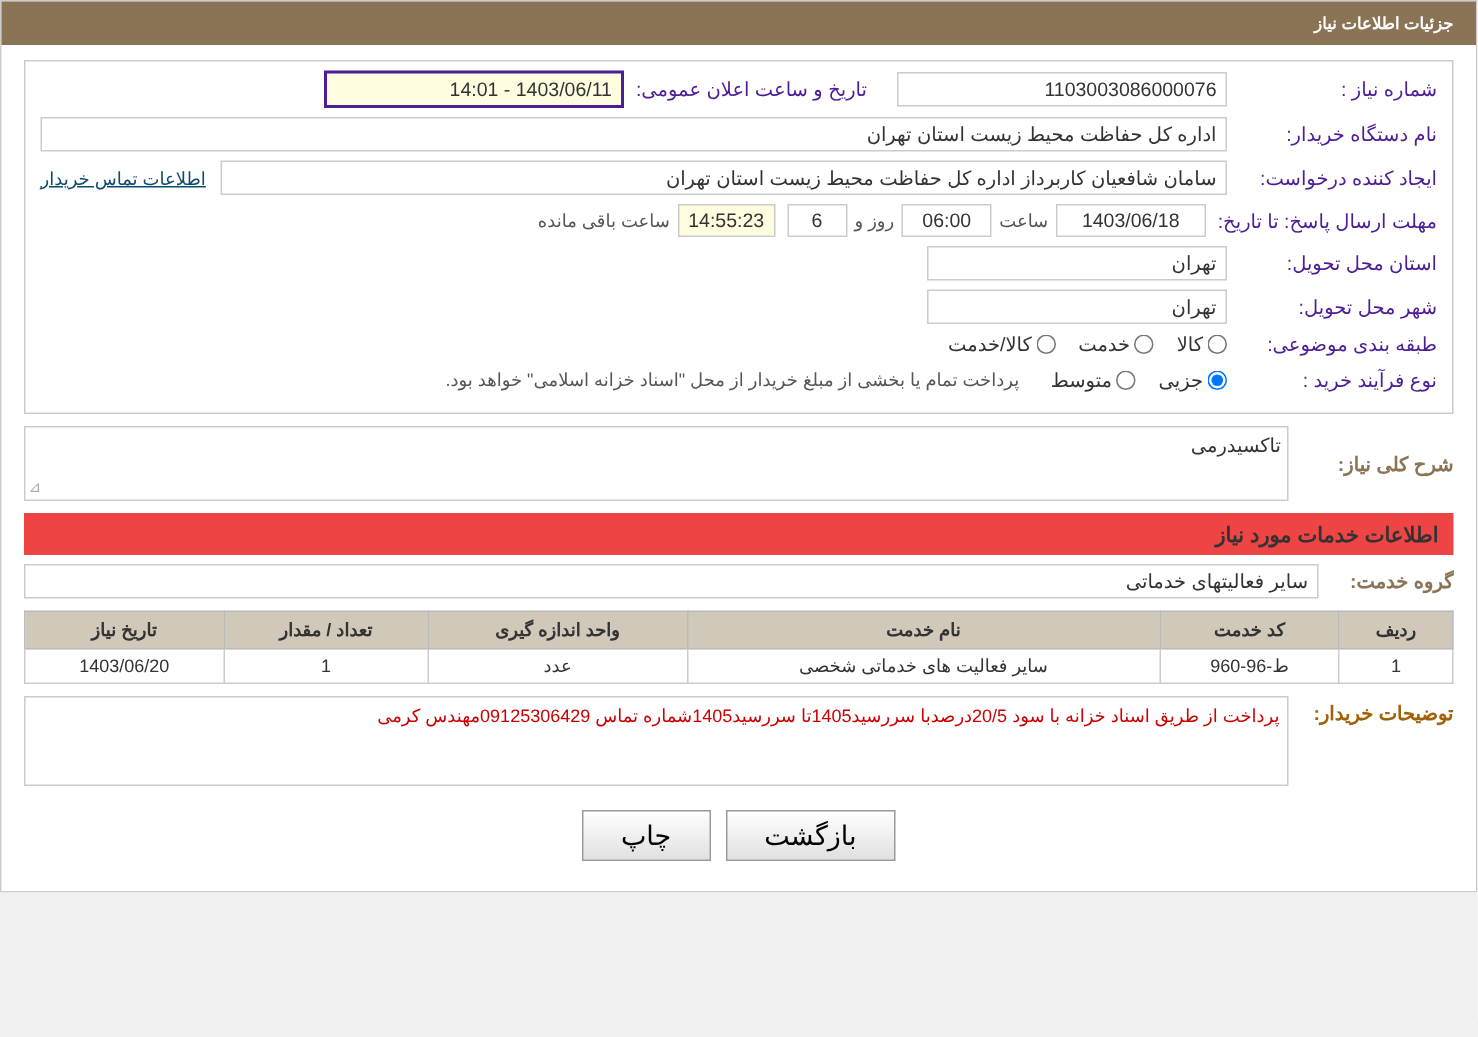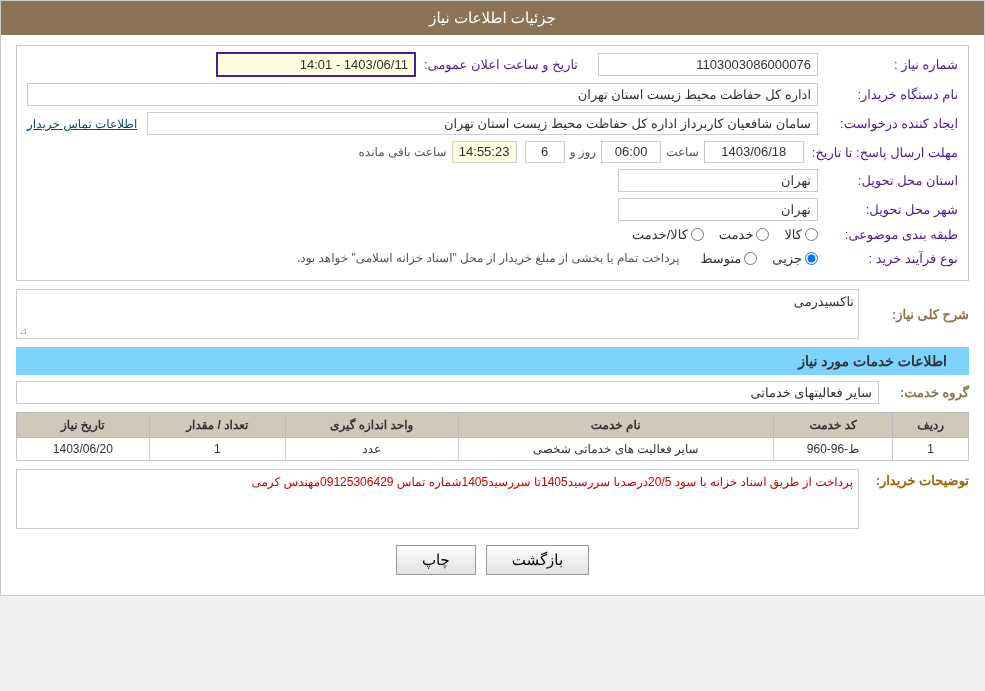--- a/index.html
+++ b/index.html
@@ -12,24 +12,24 @@
     }
     .page-wrapper {
       max-width: 985px;
       margin: 0 auto;
       background: #fff;
       border: 1px solid #ccc;
     }
     .header-bar {
       background: #8B7355;
       color: #fff;
-      text-align: center;
+      text-align: right;
       padding: 8px 15px;
-      font-size: 15px;
-      font-weight: normal;
+      font-size: 11px;
+      font-weight: bold;
     }
     .content {
       padding: 10px 15px;
     }
     .form-section {
       border: 1px solid #ccc;
       margin-bottom: 8px;
       padding: 6px 10px;
     }
     .form-row {
@@ -72,23 +72,23 @@
       display: flex;
       align-items: center;
       gap: 15px;
     }
     .radio-item {
       display: flex;
       align-items: center;
       gap: 3px;
     }
     .section-title {
-      background: #7dd3fc;
+      background: #ef4444;
       color: #333;
-      padding: 6px 22px;
+      padding: 6px 10px;
       font-weight: bold;
       font-size: 14px;
       margin-bottom: 6px;
       text-align: right;
     }
     .note-text {
       font-size: 12px;
       color: #555;
       padding: 3px 6px;
     }
@@ -125,21 +125,21 @@
       justify-content: center;
       gap: 10px;
       padding: 10px;
     }
     .btn {
       padding: 5px 25px;
       border: 1px solid #999;
       background: linear-gradient(#fff, #e0e0e0);
       cursor: pointer;
       font-family: Tahoma, Arial, sans-serif;
-      font-size: 15px;
+      font-size: 18px;
     }
     .sharh-box {
       border: 1px solid #ccc;
       min-height: 50px;
       flex: 1;
       padding: 4px;
       background: #fff;
       position: relative;
     }
     .sharh-text {

